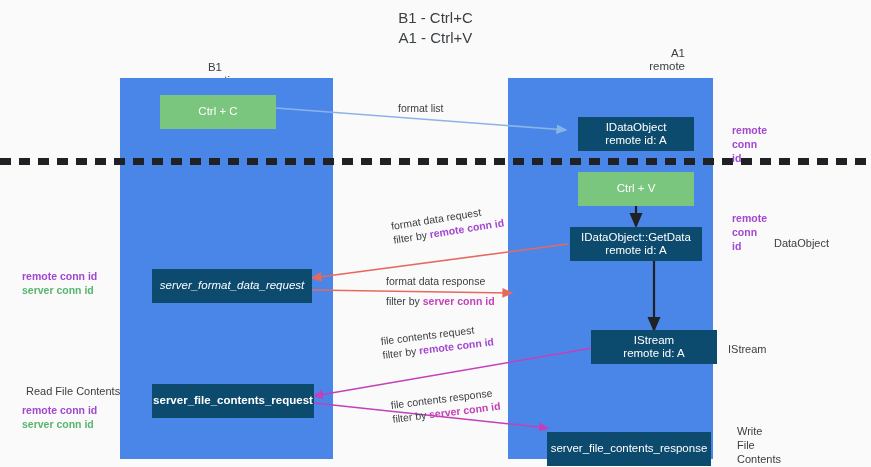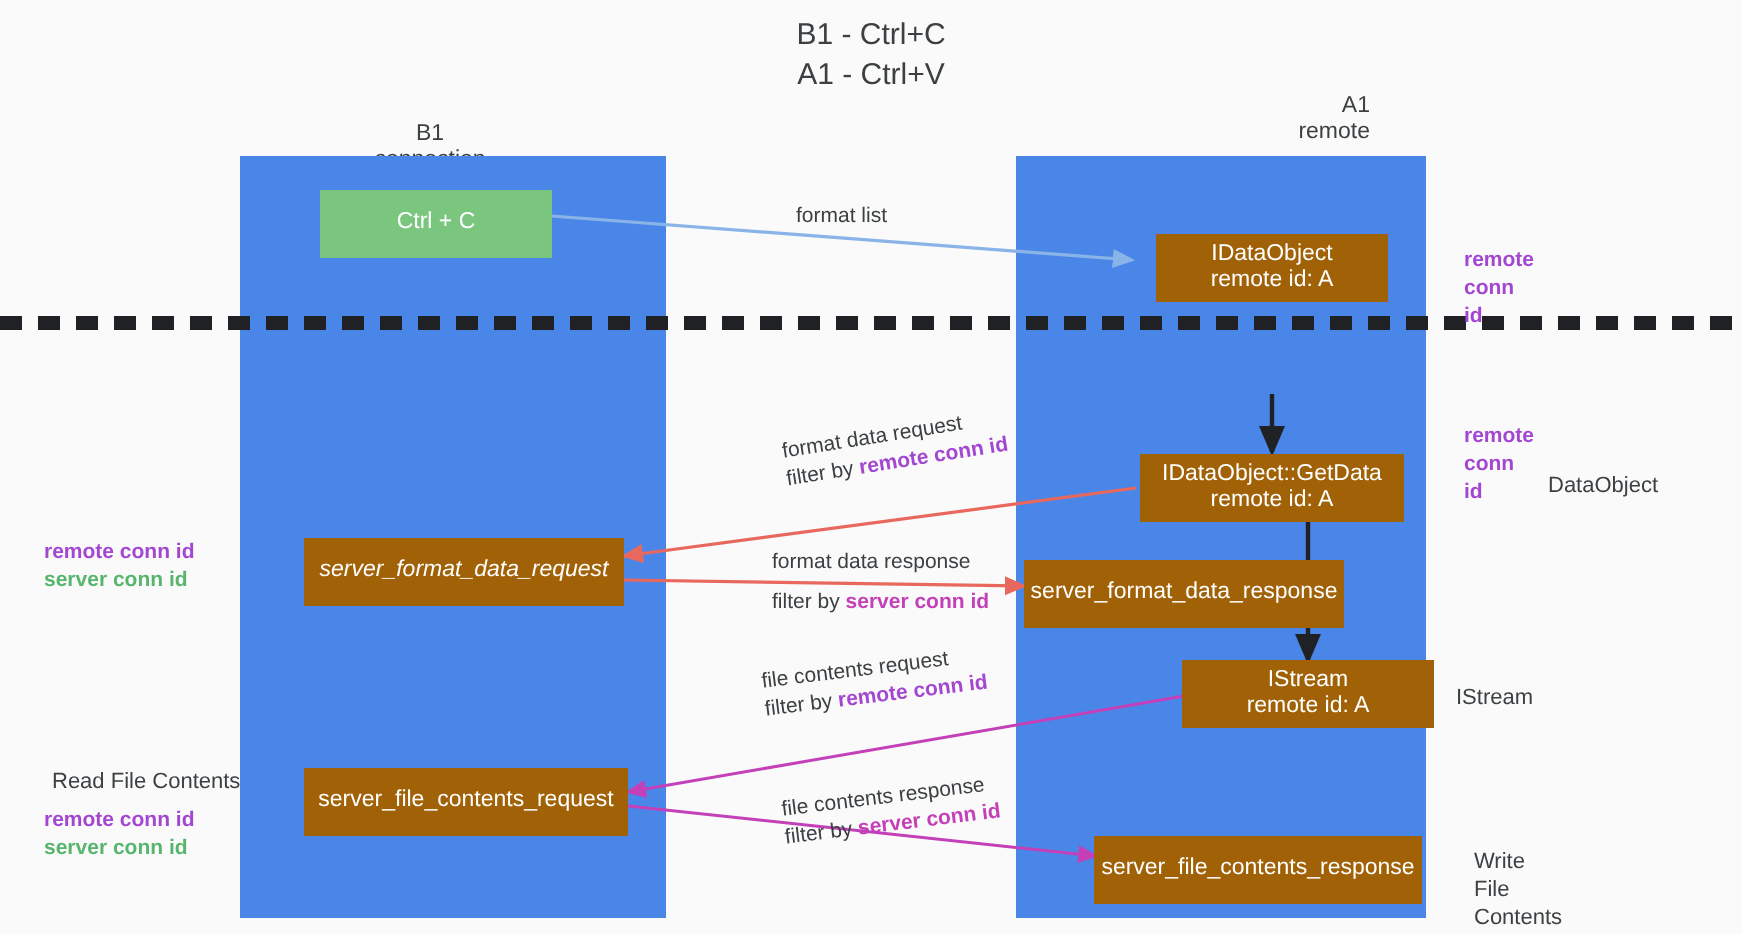--- a/index.html
+++ b/index.html
@@ -71,21 +71,21 @@
     align-items: center;
     justify-content: center;
     text-align: center;
     color: #ffffff;
     font-size: 11.5px;
     line-height: 13.5px;
     padding: 17px 4px;
     white-space: pre-line;
   }
   .node.green  { background: #76c893; background: #7bc67e; }
-  .node.orange { background: #a16207; }
+  .node.orange { background: #0c4a6e; }
 
   
   #wires { position: absolute; left: 0; top: 0; width: 871px; height: 467px; pointer-events: none; }
 
   
   .edge-label {
     font-size: 10.5px;
     line-height: 14px;
     color: #3c4043;
     white-space: nowrap;
@@ -151,34 +151,34 @@
     <line x1="592" y1="348" x2="314" y2="396" stroke="#c340b8" stroke-width="1.5" marker-end="url(#ah-mag)"></line>
 
     <line x1="314" y1="403" x2="548" y2="428" stroke="#c340b8" stroke-width="1.5" marker-end="url(#ah-mag)"></line>
   </svg>
 
   <div class="abs node green" style="left:160px; top:95px; width:116px; height:25px;">Ctrl + C</div>
 
   <div class="abs node orange" style="left:578px; top:117px; width:116px; height:30px;">IDataObject
 remote id: A</div>
 
+  <div class="abs node green" style="left:578px; top:172px; width:116px; height:25px;">Ctrl + V</div>
 
   <div class="abs node orange" style="left:570px; top:227px; width:132px; height:31px;">IDataObject::GetData
 remote id: A</div>
 
   <div class="abs node orange" style="left:152px; top:269px; width:160px; height:24px;font-style:italic;">server_format_data_request</div>
 
-  <div class="abs node orange" style="left:512px; top:280px; width:160px; height:24px;">server_format_data_response</div>
 
   <div class="abs node orange" style="left:591px; top:330px; width:126px; height:31px;">IStream
 remote id: A</div>
 
-  <div class="abs node orange" style="left:152px; top:384px; width:162px; height:24px;">server_file_contents_request</div>
-
-  <div class="abs node orange" style="left:547px; top:418px; width:164px; height:24px;">server_file_contents_response</div>
+  <div class="abs node orange" style="left:152px; top:384px; width:162px; height:24px;font-weight:bold;">server_file_contents_request</div>
+
+  <div class="abs node orange" style="left:547px; top:432px; width:164px; height:24px;">server_file_contents_response</div>
 
   <div class="abs edge-label" style="left:398px; top:101px;">format list</div>
 
   <div class="abs" style="left:390px; top:219px;">
     <div class="edge-label tilt-up">
       <div>format data request</div>
       <div><span>filter by </span><span class="hl-remote">remote conn id</span></div>
     </div>
   </div>
 

